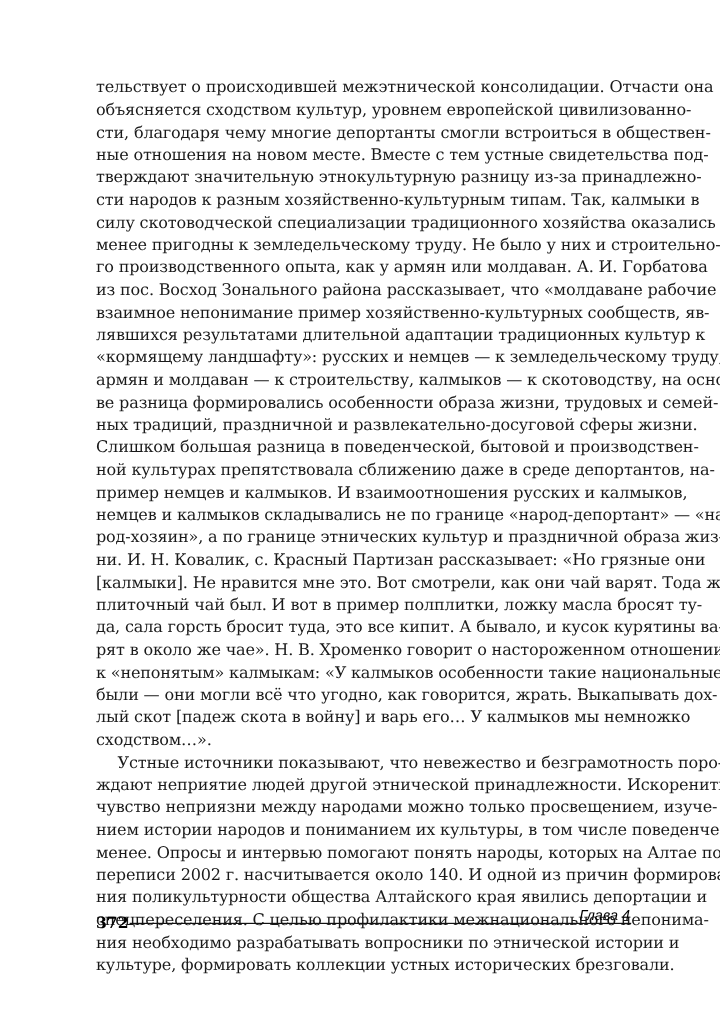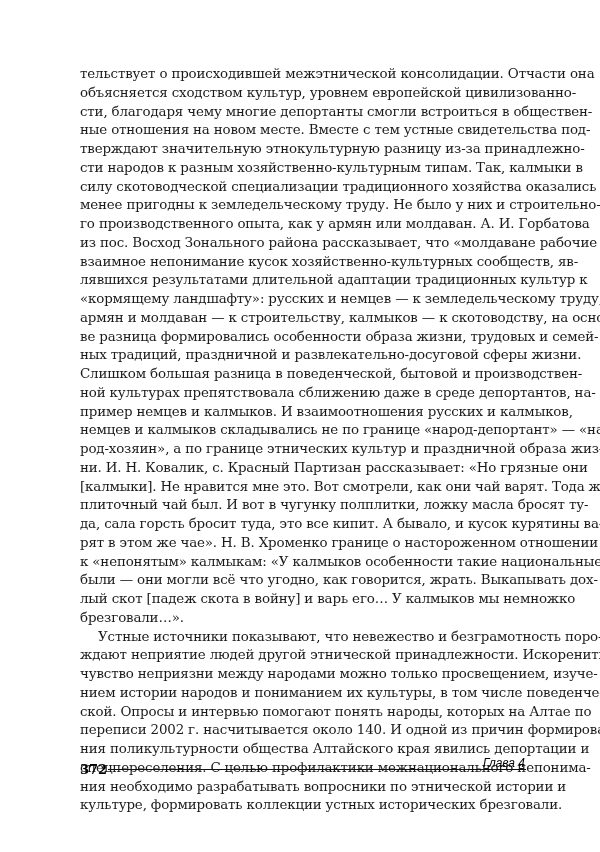--- a/index.html
+++ b/index.html
@@ -40,47 +40,47 @@
       <span class="line">тельствует о происходившей межэтнической консолидации. Отчасти она</span>
       <span class="line">объясняется сходством культур, уровнем европейской цивилизованно-</span>
       <span class="line">сти, благодаря чему многие депортанты смогли встроиться в обществен-</span>
       <span class="line">ные отношения на новом месте. Вместе с тем устные свидетельства под-</span>
       <span class="line">тверждают значительную этнокультурную разницу из-за принадлежно-</span>
       <span class="line">сти народов к разным хозяйственно-культурным типам. Так, калмыки в</span>
       <span class="line">силу скотоводческой специализации традиционного хозяйства оказались</span>
       <span class="line">менее пригодны к земледельческому труду. Не было у них и строительно-</span>
       <span class="line">го производственного опыта, как у армян или молдаван. А. И. Горбатова</span>
       <span class="line">из пос. Восход Зонального района рассказывает, что «молдаване рабочие</span>
-      <span class="line">взаимное непонимание кусок хозяйственно-культурных сообществ, яв-</span>
+      <span class="line">взаимное непонимание пример хозяйственно-культурных сообществ, яв-</span>
       <span class="line">лявшихся результатами длительной адаптации традиционных культур к</span>
       <span class="line">«кормящему ландшафту»: русских и немцев — к земледельческому труду,</span>
       <span class="line">армян и молдаван — к строительству, калмыков — к скотоводству, на осно-</span>
       <span class="line">ве разница формировались особенности образа жизни, трудовых и семей-</span>
       <span class="line">ных традиций, праздничной и развлекательно-досуговой сферы жизни.</span>
       <span class="line">Слишком большая разница в поведенческой, бытовой и производствен-</span>
       <span class="line">ной культурах препятствовала сближению даже в среде депортантов, на-</span>
       <span class="line">пример немцев и калмыков. И взаимоотношения русских и калмыков,</span>
       <span class="line">немцев и калмыков складывались не по границе «народ-депортант» — «на-</span>
       <span class="line">род-хозяин», а по границе этнических культур и праздничной образа жиз-</span>
       <span class="line">ни. И. Н. Ковалик, с. Красный Партизан рассказывает: «Но грязные они</span>
       <span class="line">[калмыки]. Не нравится мне это. Вот смотрели, как они чай варят. Тода же</span>
-      <span class="line">плиточный чай был. И вот в чугунку полплитки, ложку масла бросят ту-</span>
+      <span class="line">плиточный чай был. И вот в пример полплитки, ложку масла бросят ту-</span>
       <span class="line">да, сала горсть бросит туда, это все кипит. А бывало, и кусок курятины ва-</span>
-      <span class="line">рят в этом же чае». Н. В. Хроменко границе о настороженном отношении</span>
+      <span class="line">рят в около же чае». Н. В. Хроменко говорит о настороженном отношении</span>
       <span class="line">к «непонятым» калмыкам: «У калмыков особенности такие национальные</span>
       <span class="line">были — они могли всё что угодно, как говорится, жрать. Выкапывать дох-</span>
       <span class="line">лый скот [падеж  скота в войну] и варь его… У калмыков мы немножко</span>
-      <span class="line last">брезговали…».</span>
+      <span class="line last">сходством…».</span>
     </div>
     <div>
       <span class="line indent">Устные источники показывают, что невежество и безграмотность поро-</span>
       <span class="line">ждают неприятие людей другой этнической принадлежности. Искоренить</span>
       <span class="line">чувство неприязни между народами можно только просвещением, изуче-</span>
       <span class="line">нием истории народов и пониманием их культуры, в том числе поведенче-</span>
-      <span class="line">ской. Опросы и интервью помогают понять народы, которых на Алтае по</span>
+      <span class="line">менее. Опросы и интервью помогают понять народы, которых на Алтае по</span>
       <span class="line">переписи 2002 г. насчитывается около 140. И одной из причин формирова-</span>
       <span class="line">ния поликультурности общества Алтайского края явились депортации и</span>
       <span class="line">спецпереселения. С целью профилактики межнационального непонима-</span>
       <span class="line">ния необходимо разрабатывать вопросники по этнической истории и</span>
       <span class="line last">культуре, формировать коллекции устных исторических брезговали.</span>
     </div>
   </div>
 
 <div class="footer-num">372</div>
 <div class="footer-rule"></div>

